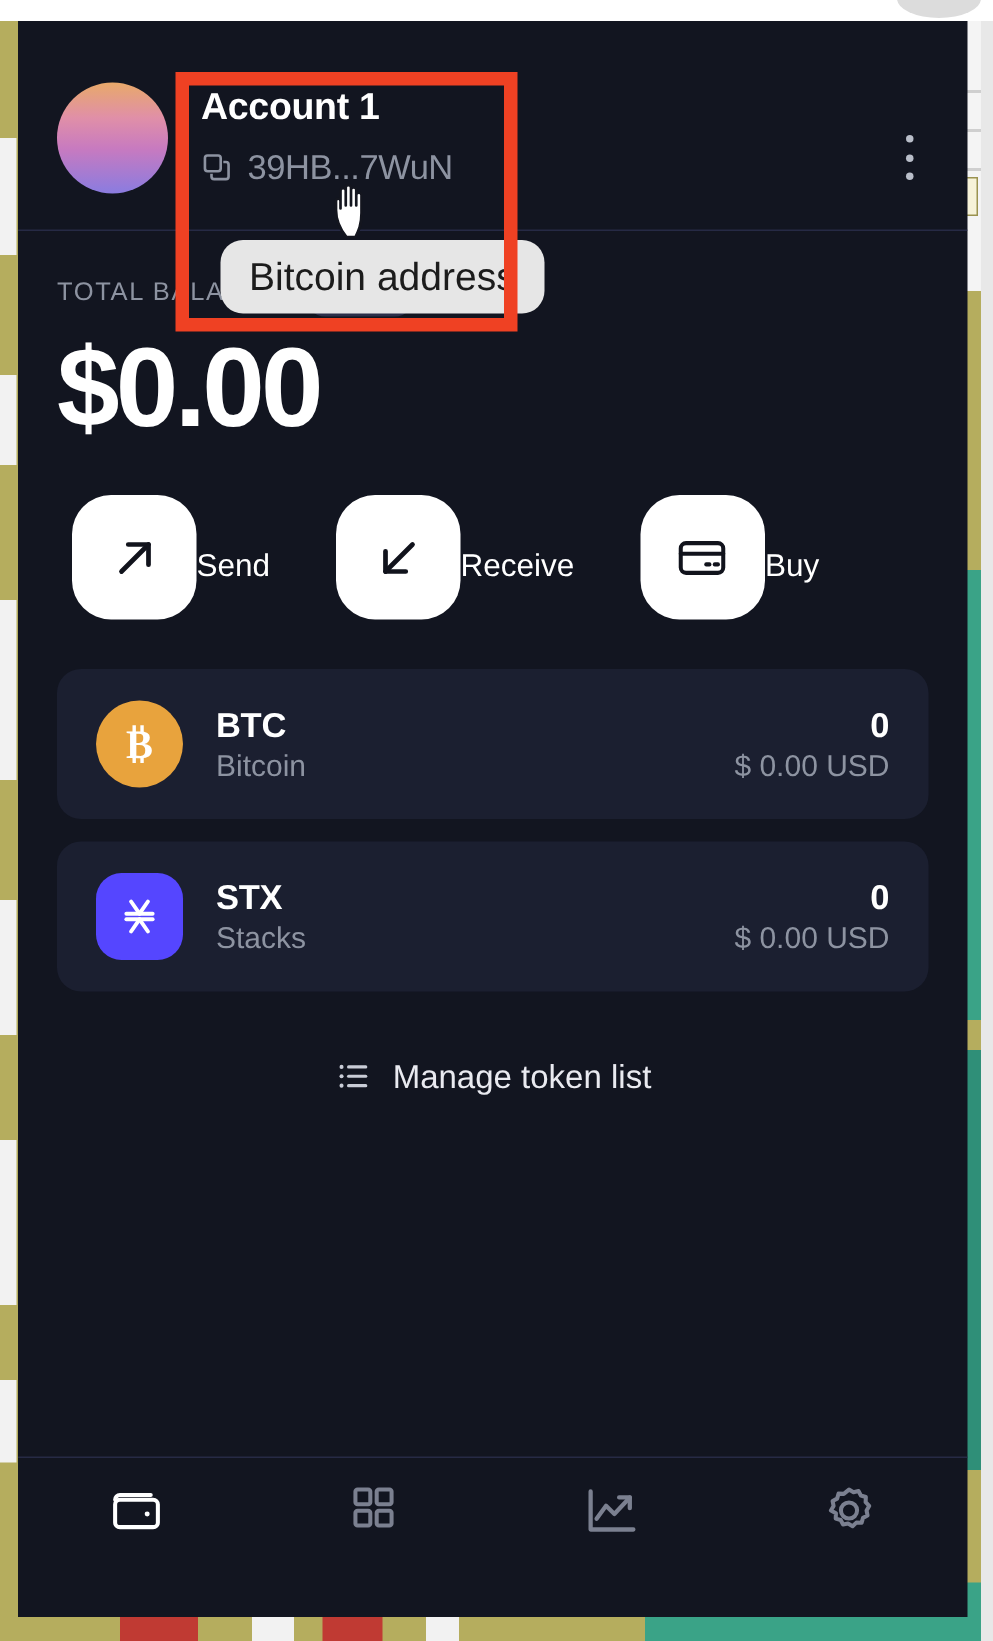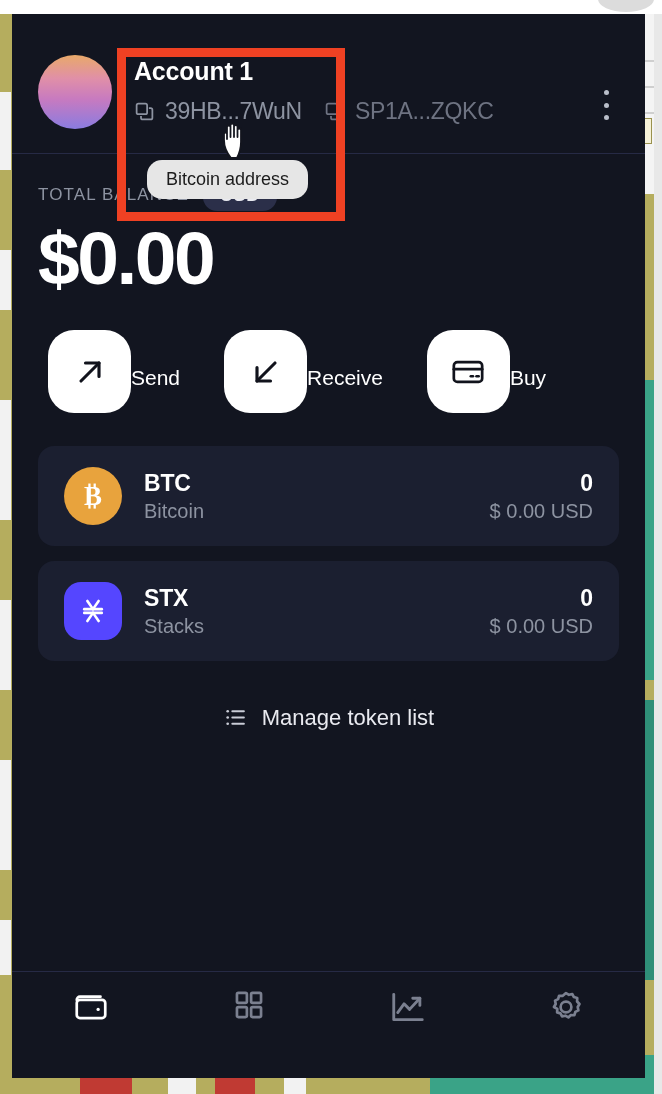--- a/index.html
+++ b/index.html
@@ -333,21 +333,21 @@
 
   
   #address-tooltip {
     position: absolute;
     left: 135px;
     top: 146px;
     background: #e6e6e6;
     color: #1c1c1c;
     border-radius: 15px;
     padding: 9px 19px;
-    font-size: 18px;
+    font-size: 26px;
     white-space: nowrap;
     z-index: 40;
   }
   #mouse-cursor {
     position: absolute;
     left: 208px;
     top: 104px;
     width: 34px;
     height: 42px;
     z-index: 50;
@@ -401,27 +401,20 @@
     <div id="address-row">
 
       <div class="address-chip">
         <svg class="copy-icon" viewBox="0 0 24 24" fill="none" stroke="#8d93a1" stroke-width="2">
           <rect x="3" y="3" width="12" height="12" rx="2"></rect>
           <path d="M8 17v2a2 2 0 0 0 2 2h9a2 2 0 0 0 2-2v-9a2 2 0 0 0-2-2h-2"></path>
         </svg>
         <span class="addr-text">39HB...7WuN</span>
       </div>
 
-      <div class="address-chip">
-        <svg class="copy-icon" viewBox="0 0 24 24" fill="none" stroke="#6e7382" stroke-width="2">
-          <rect x="3" y="3" width="12" height="12" rx="2"></rect>
-          <path d="M8 17v2a2 2 0 0 0 2 2h9a2 2 0 0 0 2-2v-9a2 2 0 0 0-2-2h-2"></path>
-        </svg>
-        <span class="addr-text" style="color:#6e7382;">SP1A...ZQKC</span>
-      </div>
 
     </div>
 
     <div id="kebab-menu">
       <span></span>
       <span></span>
       <span></span>
     </div>
 
   </div>

